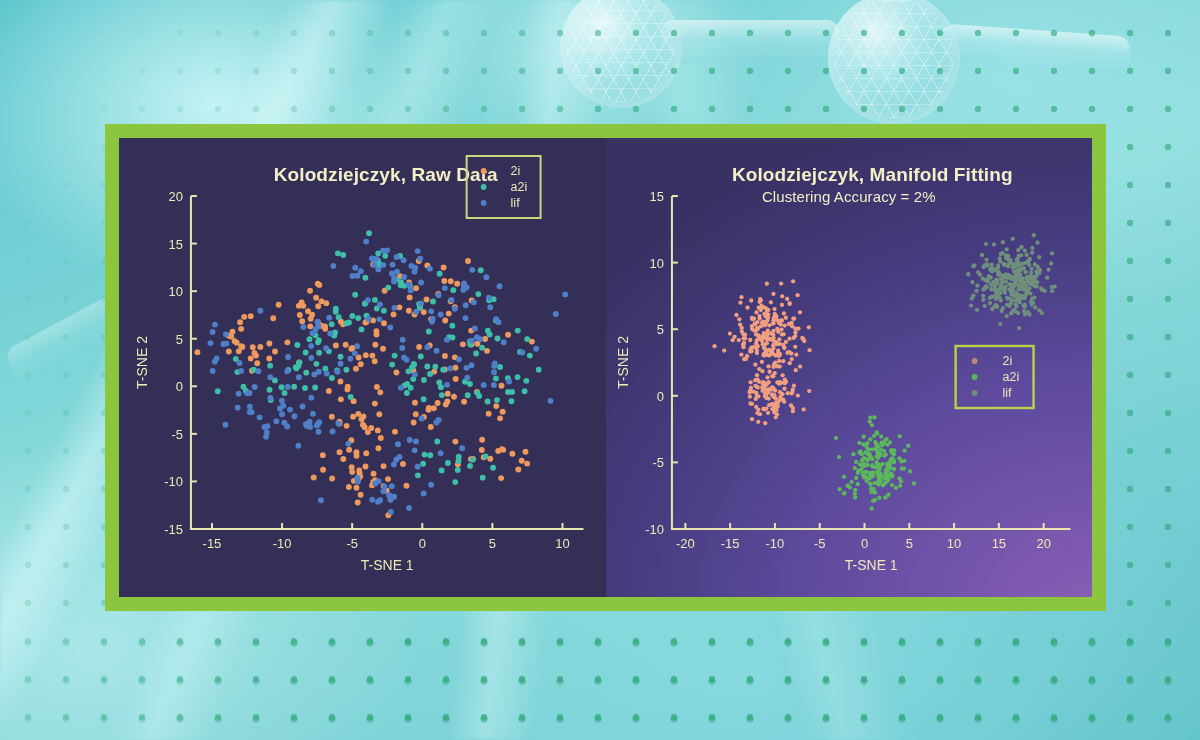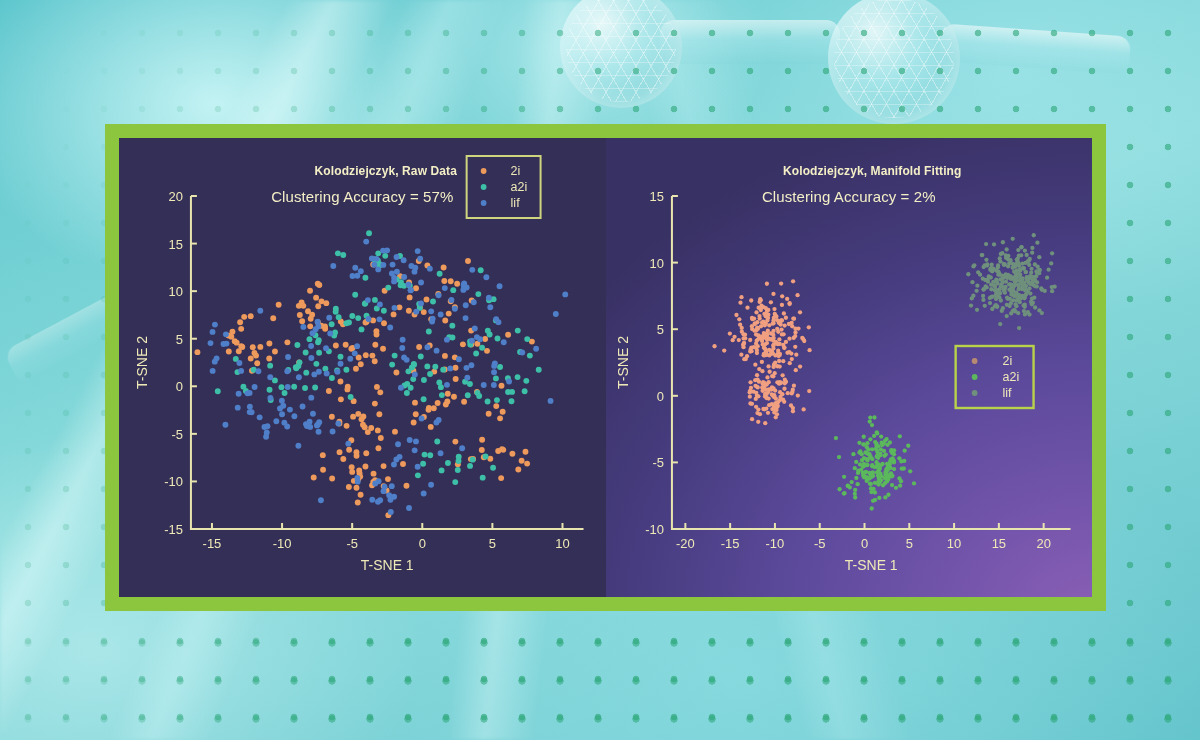--- a/index.html
+++ b/index.html
@@ -82,21 +82,21 @@
   .panel-right{
     background:
       radial-gradient(ellipse 640px 520px at 100% 104%, #8a5fb5 0%, #7355ab 22%, #5d4a9c 46%, #463c7f 72%, #383163 100%);
   }
   .panel svg{position:absolute;inset:0;width:100%;height:100%;display:block;}
 
   .ttl{
     position:absolute;left:0;right:0;text-align:center;
     color:#f4efc6;letter-spacing:.1px;pointer-events:none;
   }
-  .ttl-main{top:26px;font-size:12px;font-weight:bold;padding-left:47px;}
+  .ttl-main{top:26px;font-size:19px;font-weight:bold;padding-left:47px;}
   .ttl-sub{top:50px;font-size:15px;font-weight:normal;}
 
   .axis-line{stroke:#e9e5ae;stroke-width:2;fill:none;}
   .tick{stroke:#e9e5ae;stroke-width:2;}
   .ticklbl{fill:#efe9b8;font-family:"Liberation Sans",sans-serif;font-size:13px;}
   .axlabel{fill:#efe9b8;font-family:"Liberation Sans",sans-serif;font-size:14px;}
   .legend-box{fill:none;stroke:#cfd47e;stroke-width:2;}
   .legend-box-r{fill:none;stroke:#b8d24a;stroke-width:2.4;}
   .legend-lbl{fill:#efe9b8;font-family:"Liberation Sans",sans-serif;font-size:12.5px;}
 </style>
@@ -115,21 +115,20 @@
   <div class="orb o2"></div>
   <div class="mesh m2"></div>
   <div class="dots"></div>
   <div class="dots-bottom"></div>
 
   <div id="figure-frame">
     <div id="figure-inner">
 
       <div class="panel panel-left">
         <div class="ttl ttl-main">Kolodziejczyk, Raw Data</div>
-        <div class="ttl ttl-sub">Clustering Accuracy = 57%</div>
         <svg id="svg-left" viewBox="0 0 487 459" preserveAspectRatio="none">
             <path class="axis-line" d="M 72 58 L 72 391 L 465 391"></path>
             <line class="tick" x1="93.05357142857143" y1="391" x2="93.05357142857143" y2="385"></line>
             <text class="ticklbl" x="93.05357142857143" y="410" text-anchor="middle">-15</text>
             <line class="tick" x1="163.23214285714286" y1="391" x2="163.23214285714286" y2="385"></line>
             <text class="ticklbl" x="163.23214285714286" y="410" text-anchor="middle">-10</text>
             <line class="tick" x1="233.41071428571428" y1="391" x2="233.41071428571428" y2="385"></line>
             <text class="ticklbl" x="233.41071428571428" y="410" text-anchor="middle">-5</text>
             <line class="tick" x1="303.5892857142857" y1="391" x2="303.5892857142857" y2="385"></line>
             <text class="ticklbl" x="303.5892857142857" y="410" text-anchor="middle">0</text>

